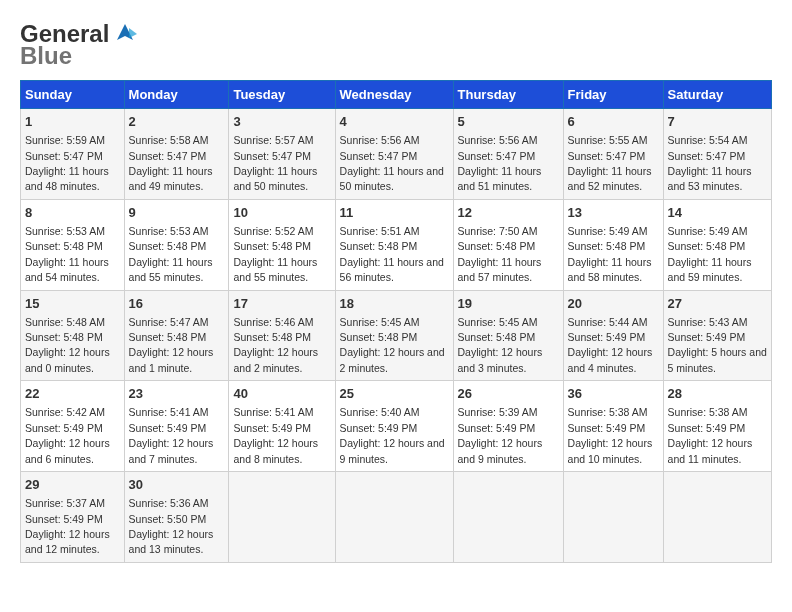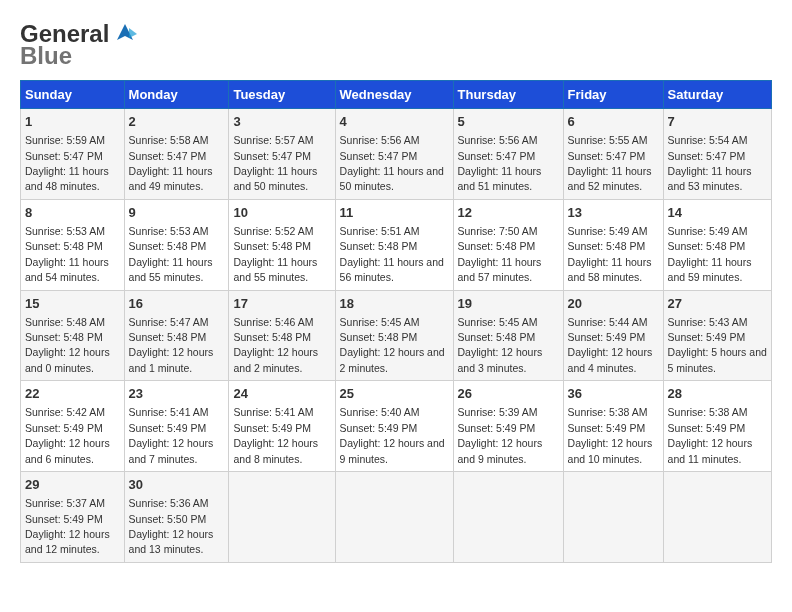--- a/index.html
+++ b/index.html
@@ -253,21 +253,21 @@
         <span class="cell-text">Sunset: 5:49 PM</span><br>
         <span class="cell-text">Daylight: 12 hours and 6 minutes.</span>
       </td>
         <td>
         <span class="day-num">23</span>
         <span class="cell-text">Sunrise: 5:41 AM</span><br>
         <span class="cell-text">Sunset: 5:49 PM</span><br>
         <span class="cell-text">Daylight: 12 hours and 7 minutes.</span>
       </td>
         <td>
-        <span class="day-num">24</span>
+        <span class="day-num">40</span>
         <span class="cell-text">Sunrise: 5:41 AM</span><br>
         <span class="cell-text">Sunset: 5:49 PM</span><br>
         <span class="cell-text">Daylight: 12 hours and 8 minutes.</span>
       </td>
         <td>
         <span class="day-num">25</span>
         <span class="cell-text">Sunrise: 5:40 AM</span><br>
         <span class="cell-text">Sunset: 5:49 PM</span><br>
         <span class="cell-text">Daylight: 12 hours and 9 minutes.</span>
       </td>

